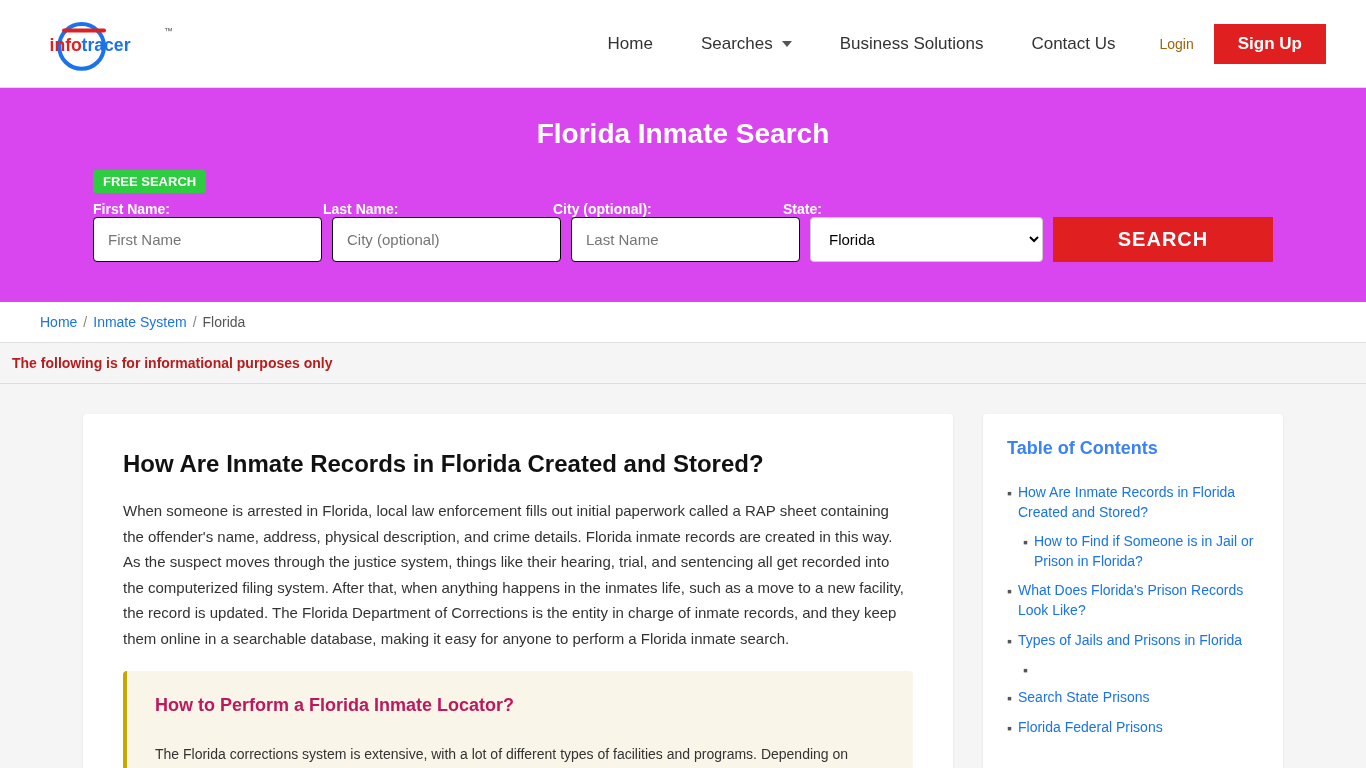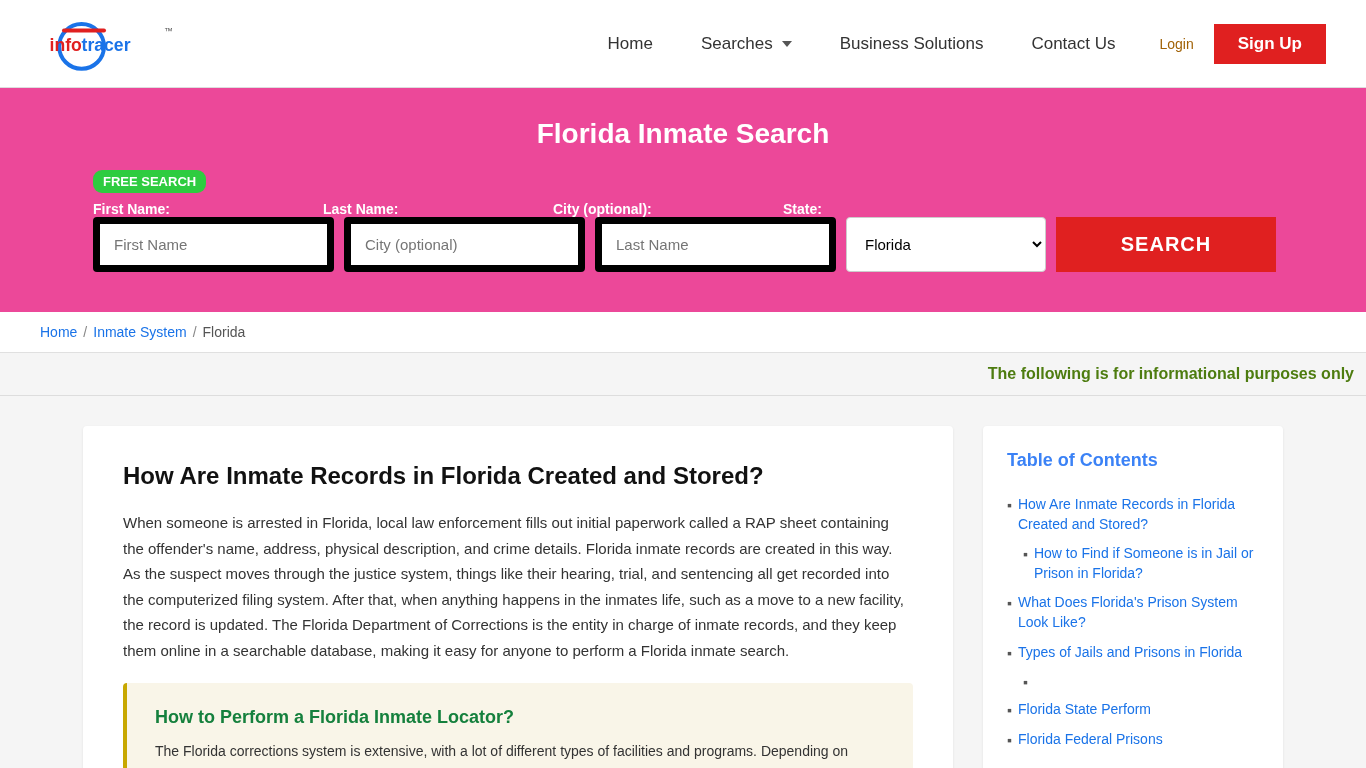--- a/index.html
+++ b/index.html
@@ -52,38 +52,38 @@
       color: #fff;
       background: #e02020;
       border: none;
       border-radius: 0;
       cursor: pointer;
       font-weight: bold;
     }
 
     
     .hero {
-      background: #ec4899;
+      background: #d946ef;
       padding: 30px 56px 40px;
       text-align: center;
     }
     .hero-title {
       color: #fff;
       font-size: 28px;
       font-weight: bold;
       margin-bottom: 20px;
     }
     .free-search-badge {
       display: inline-block;
       background: #2ecc40;
       color: #fff;
       font-size: 13px;
       font-weight: bold;
       padding: 4px 10px;
-      border-radius: 9px;
+      border-radius: 3px;
       margin-bottom: 8px;
       text-align: left;
     }
     .search-form-wrap {
       max-width: 1180px;
       margin: 0 auto;
       text-align: left;
     }
     .search-labels {
       display: flex;
@@ -100,21 +100,21 @@
     .search-label-state { flex: 1 0 200px; }
     .search-inputs {
       display: flex;
       gap: 10px;
       align-items: stretch;
     }
     .search-inputs input {
       flex: 0 0 220px;
       padding: 12px 14px;
       font-size: 15px;
-      border: 7px solid #000000;
+      border: 1px solid #000000;
       border-radius: 4px;
       outline: none;
     }
     .search-inputs select {
       flex: 1 0 200px;
       padding: 12px 14px;
       font-size: 15px;
       border: 1px solid #ccc;
       border-radius: 4px;
       background: #fff;
@@ -147,25 +147,25 @@
     }
     .breadcrumb a {
       color: #1a73e8;
       text-decoration: none;
     }
     .breadcrumb-sep { color: #888; }
 
     
     .info-notice {
       background: #f5f5f5;
-      text-align: right;
+      text-align: left;
       padding: 12px;
-      font-size: 16px;
-      font-weight: bold;
-      color: #4d7c0f;
+      font-size: 14px;
+      font-weight: bold;
+      color: #b91c1c;
       border-bottom: 1px solid #ddd;
     }
 
     
     .main-content {
       max-width: 1280px;
       margin: 0 auto;
       padding: 30px 40px;
       display: flex;
       gap: 30px;
@@ -195,24 +195,24 @@
     }
 
     .highlight-box {
       background: #f9f5e8;
       border-left: 4px solid #c8a800;
       padding: 24px 28px;
       border-radius: 4px;
       margin-top: 10px;
     }
     .highlight-box h2 {
-      color: #15803d;
+      color: #be185d;
       font-size: 18px;
       font-weight: bold;
-      margin-bottom: 12px;
+      margin-bottom: 27px;
     }
     .highlight-box p {
       font-size: 14px;
       line-height: 1.7;
       color: #333;
       margin: 0;
     }
 
     
     .sidebar {
@@ -347,32 +347,32 @@
     <li>
           <span class="bullet">▪</span>
           <a href="#">How Are Inmate Records in Florida Created and Stored?</a>
         </li>
         <li class="sub-item">
           <span class="bullet">▪</span>
           <a href="#">How to Find if Someone is in Jail or Prison in Florida?</a>
         </li>
         <li>
           <span class="bullet">▪</span>
-          <a href="#">What Does Florida's Prison System Look Like?</a>
+          <a href="#">What Does Florida's Prison Records Look Like?</a>
         </li>
         <li>
           <span class="bullet">▪</span>
           <a href="#">Types of Jails and Prisons in Florida</a>
         </li>
         <li class="sub-item">
           <span class="bullet">▪</span>
         </li>
         <li>
           <span class="bullet">▪</span>
-          <a href="#">Florida State Perform</a>
+          <a href="#">Search State Prisons</a>
         </li>
         <li>
           <span class="bullet">▪</span>
           <a href="#">Florida Federal Prisons</a>
         </li>
       </ul>
   </aside>
 
 </div>
 

